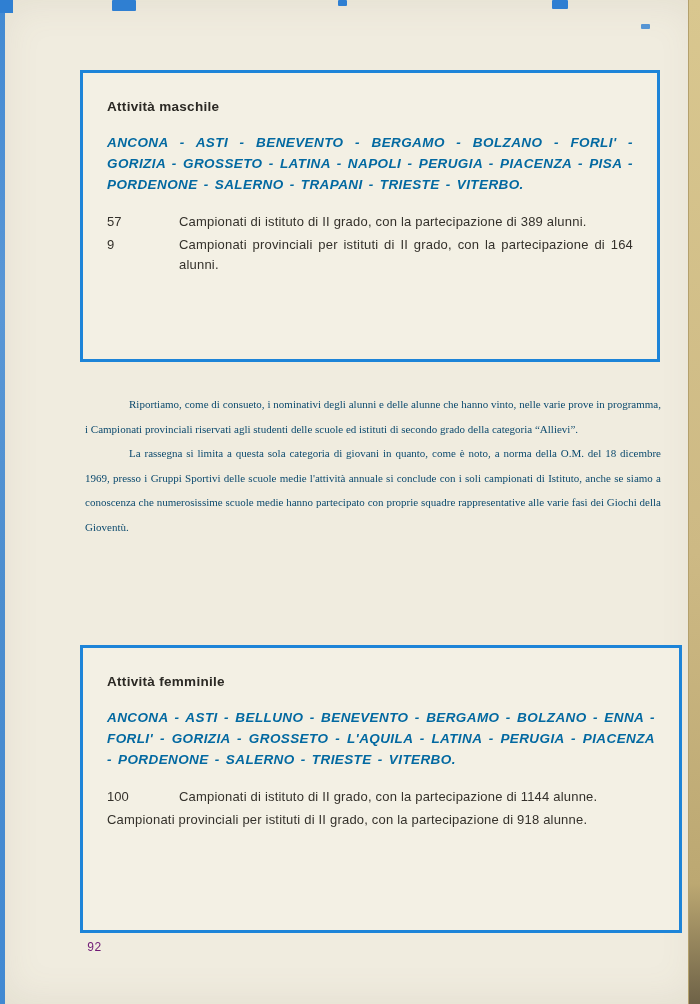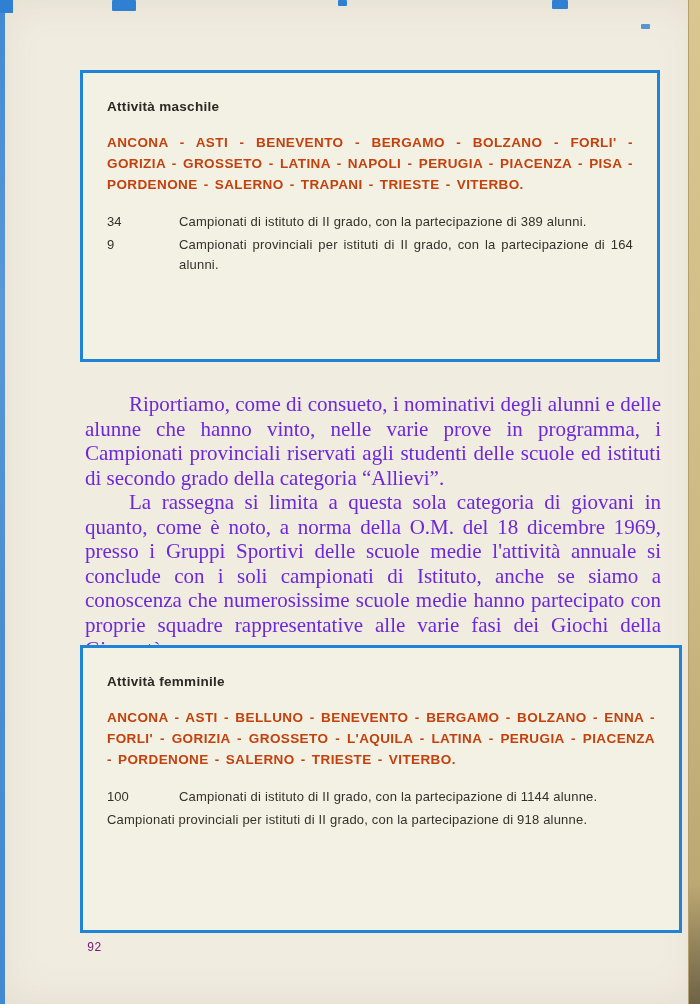--- a/index.html
+++ b/index.html
@@ -64,41 +64,42 @@
     color: #34312b;
   }
   .box-provinces {
     font-size: 13.5px;
     font-weight: bold;
     line-height: 21px;
     text-align: justify;
     letter-spacing: 0.4px;
     word-spacing: 2px;
     margin-bottom: 17px;
-    color: #c2410c;
+    color: #0369a1;
+    font-style: italic;
   }
   .stat-row {
     display: flex;
     font-size: 13px;
     line-height: 20px;
     margin-bottom: 3px;
     color: #34312b;
   }
   .stat-num { width: 72px; flex-shrink: 0; }
   .stat-text { flex: 1; text-align: justify; letter-spacing: 0.2px; }
 
   
   .body-text {
     position: absolute;
     left: 85px; top: 392px;
     width: 576px;
     font-family: "Liberation Serif", serif;
-    font-size: 21px;
+    font-size: 11px;
     line-height: 24.5px;
-    color: #6d28d9;
+    color: #0c4a6e;
     text-align: justify;
   }
   .body-text .para { text-indent: 44px; }
 
   .page-number {
     position: absolute;
     left: 87px; top: 941px;
     font-family: Liberation Mono, monospace;
     font-size: 12px;
     color: #701a75;
@@ -114,21 +115,21 @@
   <div class="edge-right"></div>
   <div class="topmark tm1"></div>
   <div class="topmark tm2"></div>
   <div class="topmark tm3"></div>
   <div class="topmark tm4"></div>
 
   <section class="box box-male">
     <h2 class="box-title">Attività maschile</h2>
     <p class="box-provinces">ANCONA - ASTI - BENEVENTO - BERGAMO - BOLZANO - FORLI' - GORIZIA - GROSSETO - LATINA - NAPOLI - PERUGIA - PIACENZA - PISA - PORDENONE - SALERNO - TRAPANI - TRIESTE - VITERBO.</p>
     <div class="stat-row">
-      <span class="stat-num">34</span>
+      <span class="stat-num">57</span>
       <span class="stat-text">Campionati di istituto di II grado, con la partecipazione di 389 alunni.</span>
     </div>
     <div class="stat-row">
       <span class="stat-num">9</span>
       <span class="stat-text">Campionati provinciali per istituti di II grado, con la partecipazione di 164 alunni.</span>
     </div>
   </section>
 
   <div class="body-text">
     <p class="para">Riportiamo, come di consueto, i nominativi degli alunni e delle alunne che hanno vinto, nelle varie prove in programma, i Campionati provinciali riservati agli studenti delle scuole ed istituti di secondo grado della categoria “Allievi”.</p>

